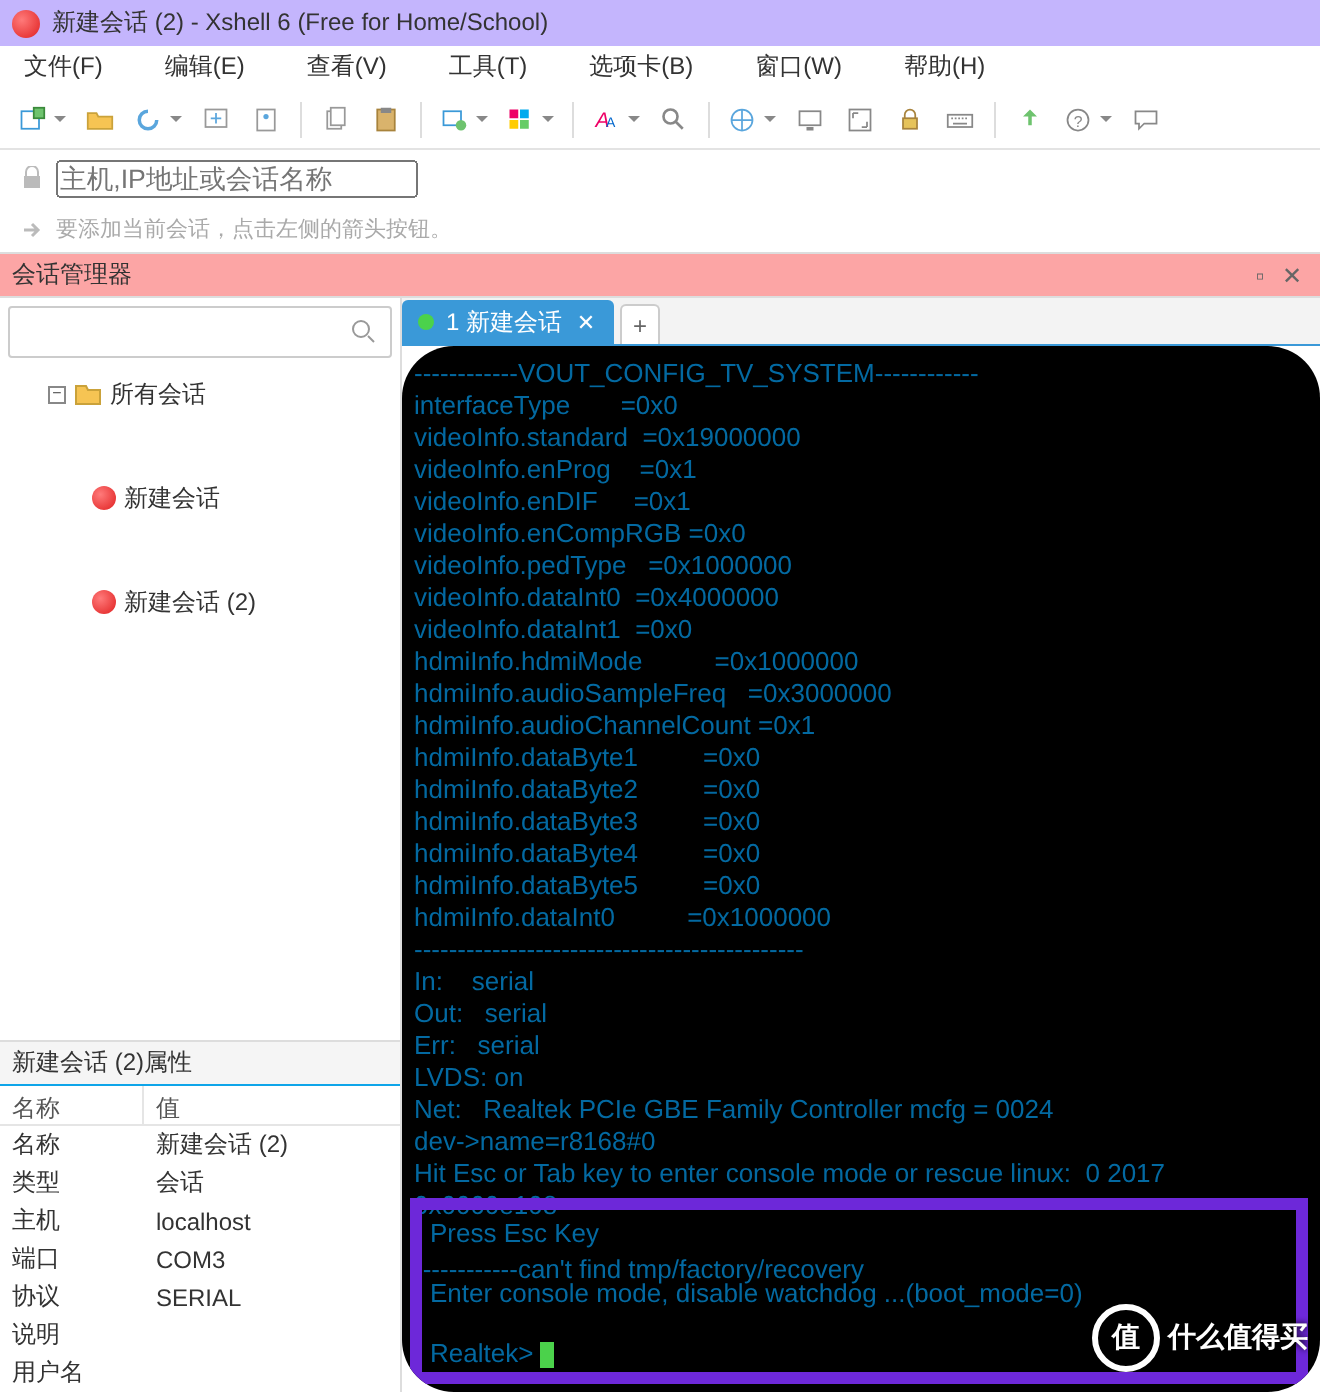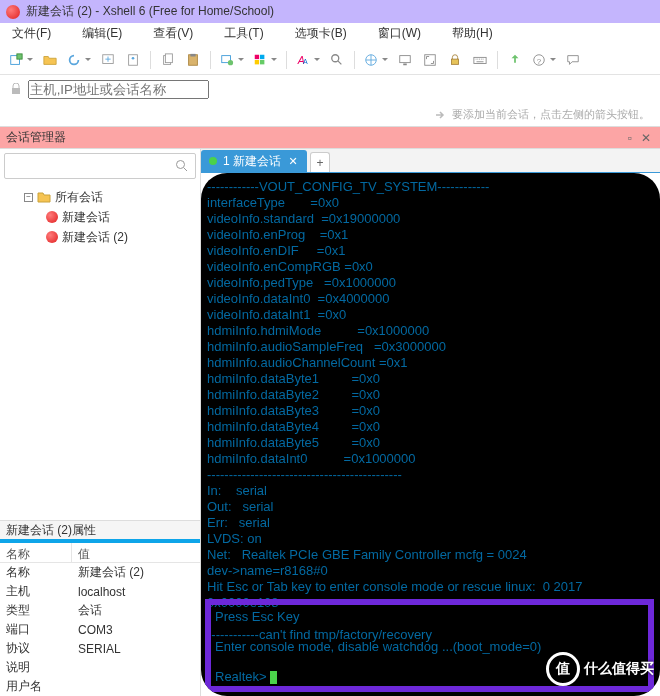--- a/index.html
+++ b/index.html
@@ -13,44 +13,44 @@
 
 .toolbar { height: 30px; display: flex; align-items: center; padding: 0 6px; gap: 3px; border-bottom: 1px solid #e3e3e3; }
 .tb-btn { width: 22px; height: 22px; display: inline-flex; align-items: center; justify-content: center; border-radius: 2px; color: #666; }
 .tb-btn.dd { width: 30px; justify-content: flex-start; padding-left: 3px; position: relative; }
 .tb-btn.dd::after { content: ""; position: absolute; right: 3px; top: 9px; border: 3px solid transparent; border-top-color: #888; }
 .tb-sep { width: 1px; height: 18px; background: #ddd; margin: 0 3px; }
 .ico { width: 14px; height: 14px; display: inline-block; }
 
 .addrrow { height: 28px; display: flex; align-items: center; padding: 0 10px; gap: 6px; color: #aaa; }
 .lock-ico { width: 12px; height: 12px; }
-.hintrow { height: 24px; display: flex; align-items: center; padding: 0 10px; gap: 6px; color: #aaa; font-size: 11px; border-bottom: 1px solid #ddd; justify-content: flex-end; }
+.hintrow { height: 24px; display: flex; align-items: center; padding: 0 10px; gap: 6px; color: #aaa; font-size: 11px; border-bottom: 1px solid #ddd; }
 
 .dockbar { height: 22px; background: #fca5a5; border-bottom: 1px solid #ddd; display: flex; align-items: center; padding: 0 6px; font-size: 12px; }
 .dockbar .spacer { flex: 1; }
 .dockbar .dock-icn { width: 16px; text-align: center; color: #666; cursor: pointer; }
 
 .workspace { display: flex; height: calc(696px - 23px - 22px - 30px - 28px - 24px - 22px); }
 
 .leftpane { width: 201px; display: flex; flex-direction: column; border-right: 1px solid #ddd; }
 .search { height: 26px; border: 1px solid #ccc; margin: 4px; border-radius: 2px; display: flex; align-items: center; padding: 0 6px; }
 .search input { border: none; outline: none; flex: 1; font-size: 12px; background: transparent; }
 .search .mag { width: 14px; height: 14px; color: #999; }
 
 .tree { flex: 1; overflow: auto; padding: 4px 2px; }
 .tree-row { display: flex; align-items: center; height: 20px; gap: 4px; padding-left: 4px; }
 .tree-row.d1 { padding-left: 22px; }
-.tree-row.d2 { padding-left: 44px; }
+.tree-row.d2 { padding-left: 44px; margin-top: 32px; }
 .tree-tgl { width: 9px; height: 9px; border: 1px solid #888; display: inline-flex; align-items: center; justify-content: center; font-size: 8px; line-height: 1; color: #555; }
 .tree-ico { width: 14px; height: 14px; }
 .folder-ico { fill: #f6c453; stroke: #caa23a; }
 .sess-ico { width: 12px; height: 12px; border-radius: 50%; background: radial-gradient(circle at 35% 35%, #ff7a7a, #e02020); }
 
 .props { border-top: 1px solid #ddd; }
-.props-hd { height: 22px; background: #f5f5f5; border-bottom: 4px solid #0ea5e9; display: flex; align-items: center; padding: 0 6px; }
+.props-hd { height: 22px; background: #f5f5f5; border-bottom: 1px solid #0ea5e9; display: flex; align-items: center; padding: 0 6px; }
 .props-cols { display: flex; height: 20px; border-bottom: 1px solid #e5e5e5; }
 .pcol { padding: 3px 6px; font-size: 12px; color: #555; }
 .pcol.n { width: 72px; border-right: 1px solid #e5e5e5; }
 .props-body { }
 .prow { display: flex; height: 19px; align-items: center; }
 .prow .pk { width: 72px; padding: 0 6px; }
 .prow .pv { padding: 0 6px; }
 
 .rightpane { flex: 1; display: flex; flex-direction: column; background: #fff; }
 .tabstrip { height: 24px; background: #f3f3f3; display: flex; align-items: flex-end; border-bottom: 1px solid #3a99d8; }
@@ -260,26 +260,26 @@
       <div class="props-cols">
         <div class="pcol n">名称</div>
         <div class="pcol">值</div>
       </div>
       <div class="props-body">
         <div class="prow">
             <div class="pk">名称</div>
             <div class="pv">新建会话 (2)</div>
           </div>
         <div class="prow">
+            <div class="pk">类型</div>
+            <div class="pv">会话</div>
+          </div>
+        <div class="prow">
             <div class="pk">主机</div>
             <div class="pv">localhost</div>
-          </div>
-        <div class="prow">
-            <div class="pk">类型</div>
-            <div class="pv">会话</div>
           </div>
         <div class="prow">
             <div class="pk">端口</div>
             <div class="pv">COM3</div>
           </div>
         <div class="prow">
             <div class="pk">协议</div>
             <div class="pv">SERIAL</div>
           </div>
         <div class="prow">

